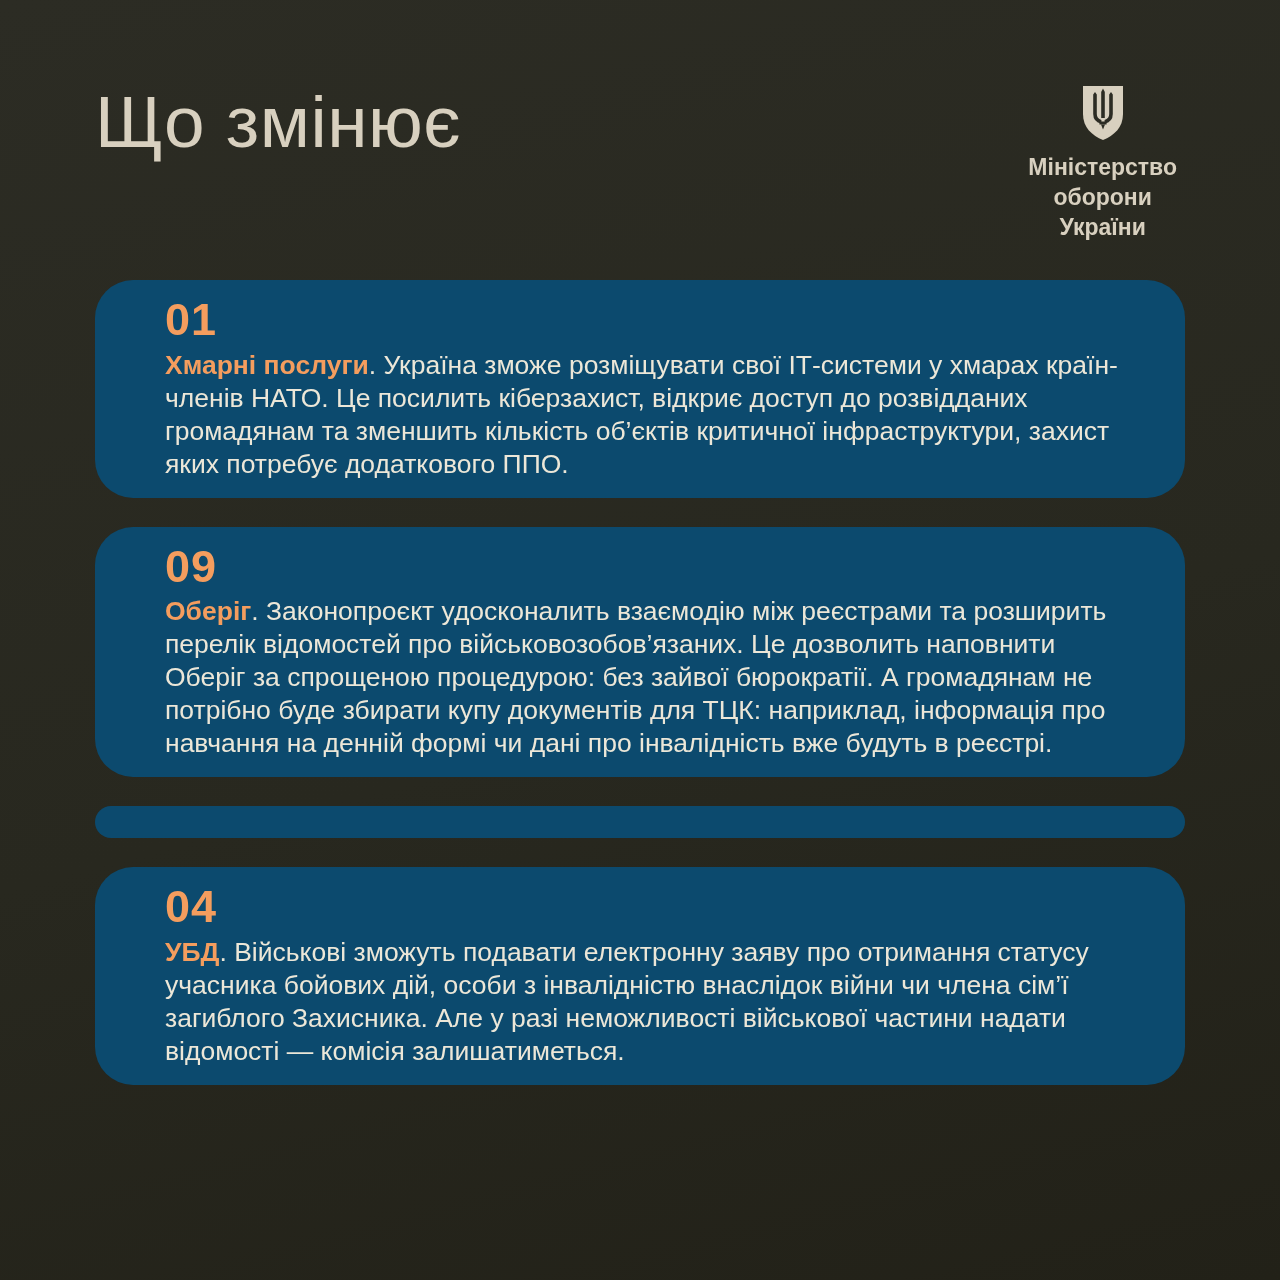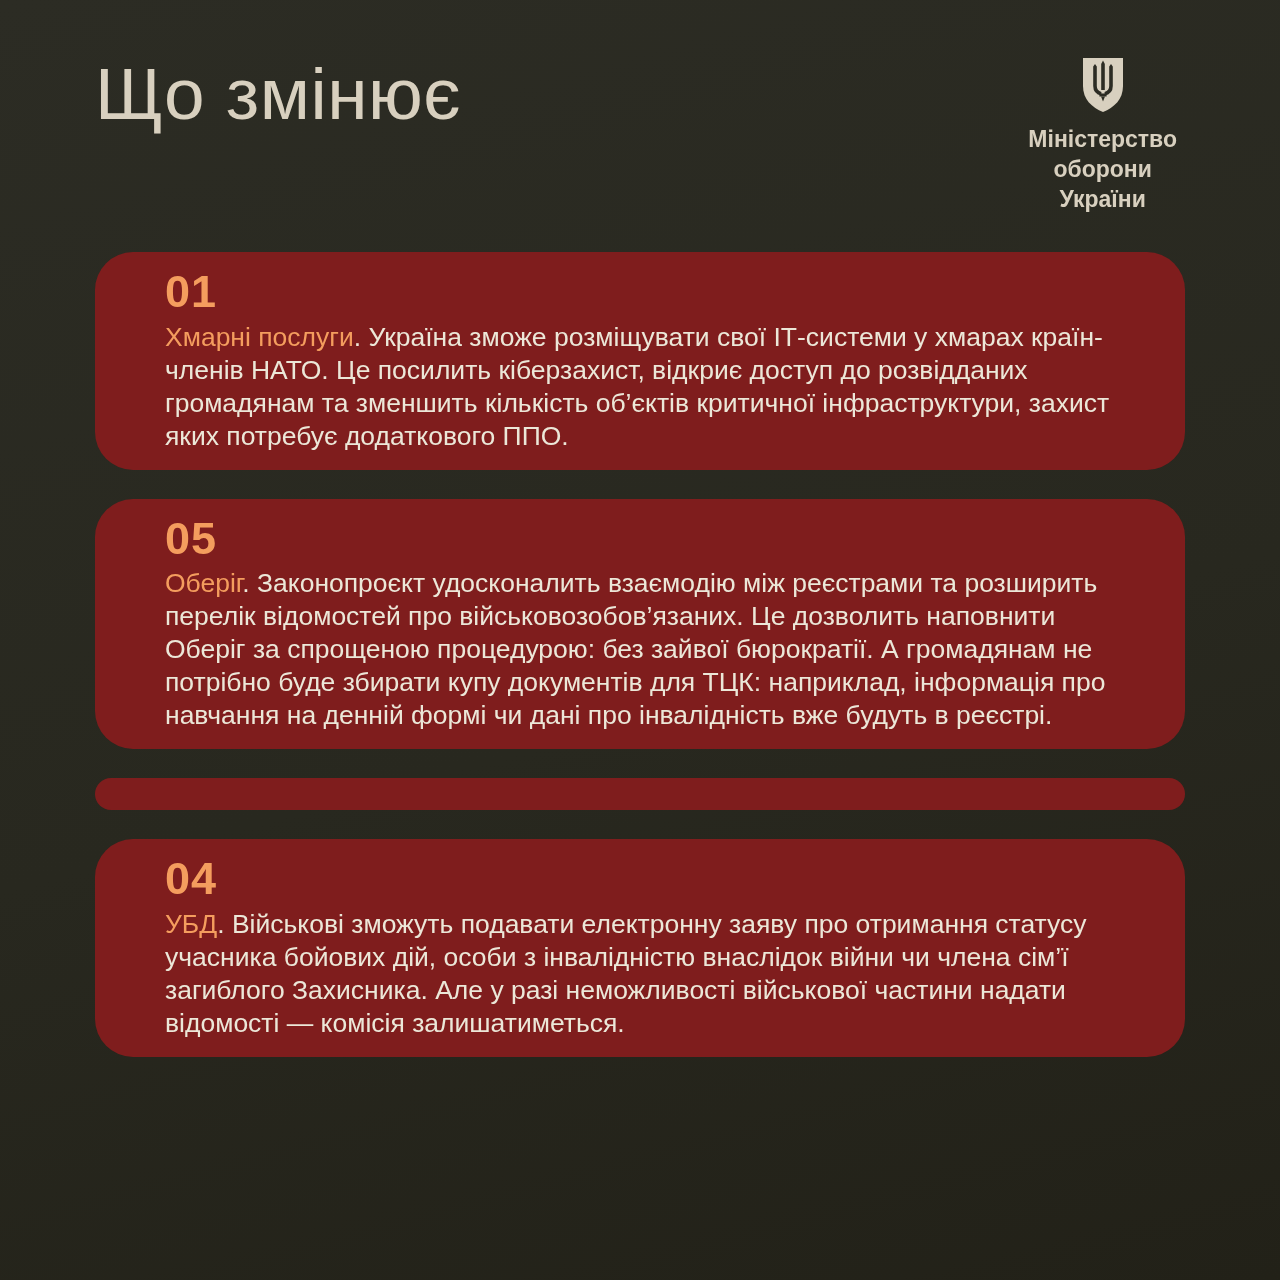--- a/index.html
+++ b/index.html
@@ -5,21 +5,21 @@
   * { margin: 0; padding: 0; box-sizing: border-box; }
   html, body { width: 1280px; height: 1280px; }
   body {
     font-family: "Liberation Sans", "DejaVu Sans", sans-serif;
     background: linear-gradient(165deg, #2c2c24 0%, #28281f 55%, #222118 100%);
     overflow: hidden;
   }
   .page {
     width: 1280px;
     height: 1280px;
-    padding: 52px 95px 0 95px;
+    padding: 80px 95px 0 95px;
   }
   
   .header {
     display: flex;
     justify-content: space-between;
     align-items: flex-start;
   }
   .title {
     color: #d8d0bf;
     font-size: 73px;
@@ -39,42 +39,42 @@
     margin-top: 10px;
     color: #d8d0bf;
     font-size: 23px;
     line-height: 30px;
     font-weight: bold;
     text-align: center;
   }
   
   .cards { margin-top: 38px; }
   .card {
-    background: #7f1d1d;
+    background: #0c4a6e;
     border-radius: 38px;
     padding: 15px 58px 17px 70px;
     margin-bottom: 29px;
   }
   .card-number {
     color: #f49d5e;
     font-size: 45px;
     line-height: 1.1;
     font-weight: bold;
     letter-spacing: 1px;
     margin-bottom: 4px;
   }
   .card-text {
     color: #ece7d8;
     font-size: 26.5px;
     line-height: 33px;
     max-width: 1000px;
   }
   .card-lead {
     color: #f49d5e;
-    font-weight: normal;
+    font-weight: bold;
   }
 </style>
 </head>
 <body>
 
 <div class="page">
 
   <div class="header">
     <h1 class="title">
       <span>Що змінює</span><br>
@@ -101,21 +101,21 @@
   </div>
 
   <div class="cards">
 
     <div class="card">
       <div class="card-number">01</div>
       <p class="card-text"><span class="card-lead">Хмарні послуги</span><span>. Україна зможе розміщувати свої ІТ-системи у хмарах країн-членів НАТО. Це посилить кіберзахист, відкриє доступ до розвідданих громадянам та зменшить кількість об’єктів критичної інфраструктури, захист яких потребує додаткового ППО.</span></p>
     </div>
 
     <div class="card">
-      <div class="card-number">05</div>
+      <div class="card-number">09</div>
       <p class="card-text"><span class="card-lead">Оберіг</span><span>. Законопроєкт удосконалить взаємодію між реєстрами та розширить перелік відомостей про військовозобов’язаних. Це дозволить наповнити Оберіг за спрощеною процедурою: без зайвої бюрократії. А громадянам не потрібно буде збирати купу документів для ТЦК: наприклад, інформація про навчання на денній формі чи дані про інвалідність вже будуть в реєстрі.</span></p>
     </div>
 
     <div class="card">
     </div>
 
     <div class="card">
       <div class="card-number">04</div>
       <p class="card-text"><span class="card-lead">УБД</span><span>. Військові зможуть подавати електронну заяву про отримання статусу учасника бойових дій, особи з інвалідністю внаслідок війни чи члена сім’ї загиблого Захисника. Але у разі неможливості військової частини надати відомості — комісія залишатиметься.</span></p>
     </div>

